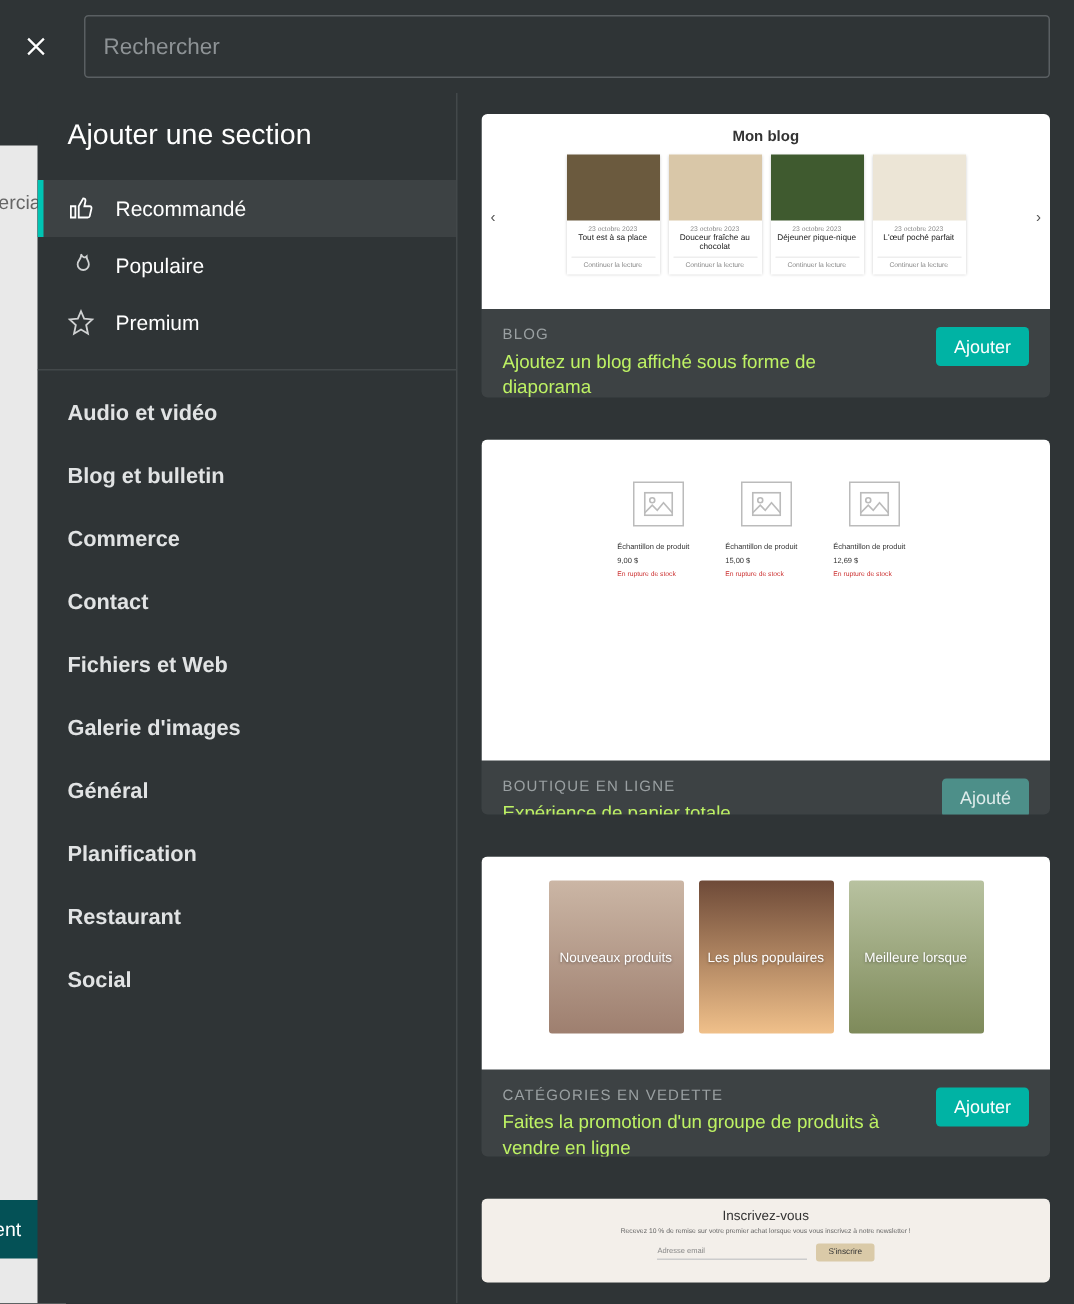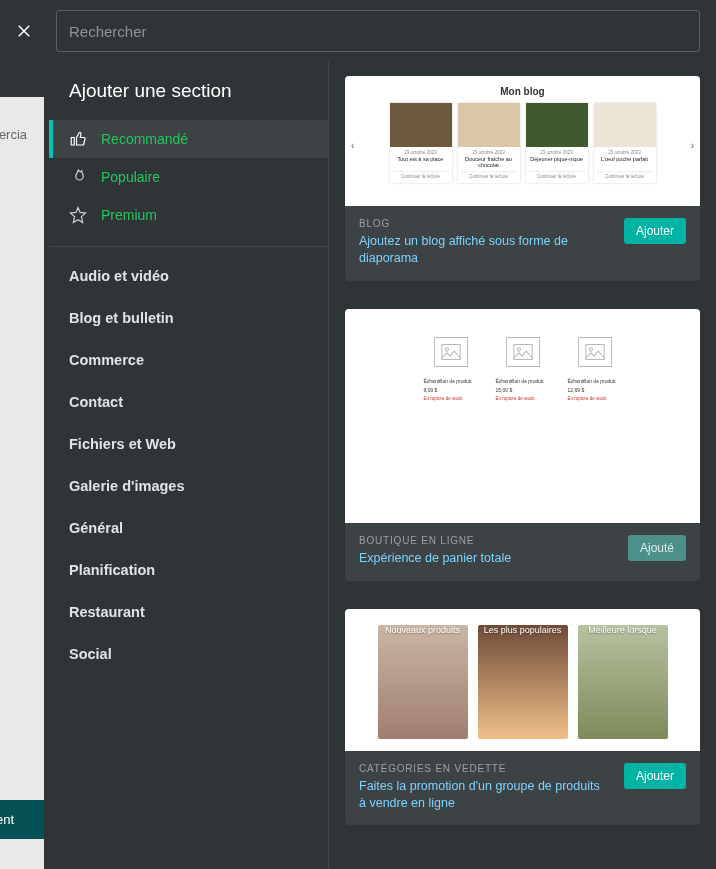--- a/index.html
+++ b/index.html
@@ -69,21 +69,21 @@
     outline: none;
     color: #fff;
     font-size: 15px;
   }
   .search-input::placeholder { color: #8e9396; }
 
   .body {
     flex: 1;
     display: flex;
     overflow: hidden;
-    padding-left: 49px;
+    padding-left: 25px;
   }
   .sidebar {
     width: 280px;
     background: #2f3436;
     border-right: 1px solid #43484a;
     overflow-y: auto;
     padding-bottom: 20px;
   }
   .sidebar-title {
     font-size: 19px;
@@ -91,21 +91,21 @@
     padding: 18px 20px 18px 20px;
     color: #fff;
   }
   .pill-item {
     display: flex;
     align-items: center;
     gap: 14px;
     padding: 10px 20px;
     font-size: 14px;
     cursor: pointer;
-    color: #22c55e;
+    color: #ffffff;
     position: relative;
   }
   .pill-item.active {
     background: #3d4244;
   }
   .pill-item.active::before {
     content:"";
     position:absolute;
     left:0; top:0; bottom:0; width:4px;
     background:#00c4b3;
@@ -162,21 +162,21 @@
     width:34px; height:30px; border:1px solid #bbb; margin:0 auto 8px;
     display:flex; align-items:center; justify-content:center;
   }
   .shop-ph svg{ width:20px; height:18px; stroke:#bbb; fill:none; stroke-width:1.3;}
   .shop-name{font-size:5px; color:#333;}
   .shop-price{font-size:5px; color:#333;}
   .shop-link{font-size:4.5px; color:#c33;}
 
   
   .cats-preview { height:142px; padding:16px 26px 0; display:flex; gap:10px; justify-content:center;}
-  .cats-tile { width:90px; height:114px; border-radius:2px; position:relative; overflow:hidden; display:flex; align-items:flex-start; justify-content:center;}
+  .cats-tile { width:90px; height:102px; border-radius:2px; position:relative; overflow:hidden; display:flex; align-items:center; justify-content:center;}
   .cats-label { position:relative; z-index:2; color:#fff; font-size:9px; text-align:center; text-shadow:0 1px 2px rgba(0,0,0,.4); padding:0 5px;}
 
   
   .news-preview { height:61px; background:#f3efea; padding:6px 60px 0; text-align:center;}
   .news-title{ font-size:9px; color:#333; margin-bottom:3px;}
   .news-sub{ font-size:4.5px; color:#666; margin-bottom:6px;}
   .news-row{ display:flex; gap:6px; justify-content:center; align-items:center;}
   .news-field{ font-size:5px; color:#888; border-bottom:1px solid #ccc; width:100px; text-align:left; padding:2px 0;}
   .news-btn{ background:#dacaa8; color:#333; font-size:5.5px; padding:3px 8px; border-radius:2px;}
 
@@ -184,21 +184,21 @@
     padding: 12px 14px 14px;
     display:flex;
     gap:20px;
     align-items:flex-start;
   }
   .cf-text { flex:1; }
   .cf-label{
     font-size:10px; letter-spacing:.08em; color:#9aa0a2; text-transform:uppercase;
     margin-bottom:4px;
   }
-  .cf-desc{ font-size:12.5px; color:#7dd3fc; line-height:1.35;}
+  .cf-desc{ font-size:12.5px; color:#bef264; line-height:1.35;}
   .add-btn{
     background:#00b3a4; color:#fff; border:none; border-radius:3px;
     font-size:12px; padding:6px 12px; cursor:pointer; flex-shrink:0;
   }
   .add-btn.added{ background:#4d8f89; color:#dfeceb; cursor:default;}
 
   
   .sidebar::-webkit-scrollbar, .content::-webkit-scrollbar { width:0; }
 </style>
 </head>
@@ -373,16 +373,26 @@
         </div>
         <div class="card-footer">
           <div class="cf-text">
             <div class="cf-label">CATÉGORIES EN VEDETTE</div>
             <div class="cf-desc">Faites la promotion d'un groupe de produits à vendre en ligne</div>
           </div>
           <button class="add-btn">Ajouter</button>
         </div>
       </div>
 
+      <div class="card">
+        <div class="preview news-preview">
+          <div class="news-title">Inscrivez-vous</div>
+          <div class="news-sub">Recevez 10 % de remise sur votre premier achat lorsque vous vous inscrivez à notre newsletter !</div>
+          <div class="news-row">
+            <span class="news-field">Adresse email</span>
+            <span class="news-btn">S'inscrire</span>
+          </div>
+        </div>
+      </div>
 
     </main>
   </div>
 </div>
 
 </body></html>

